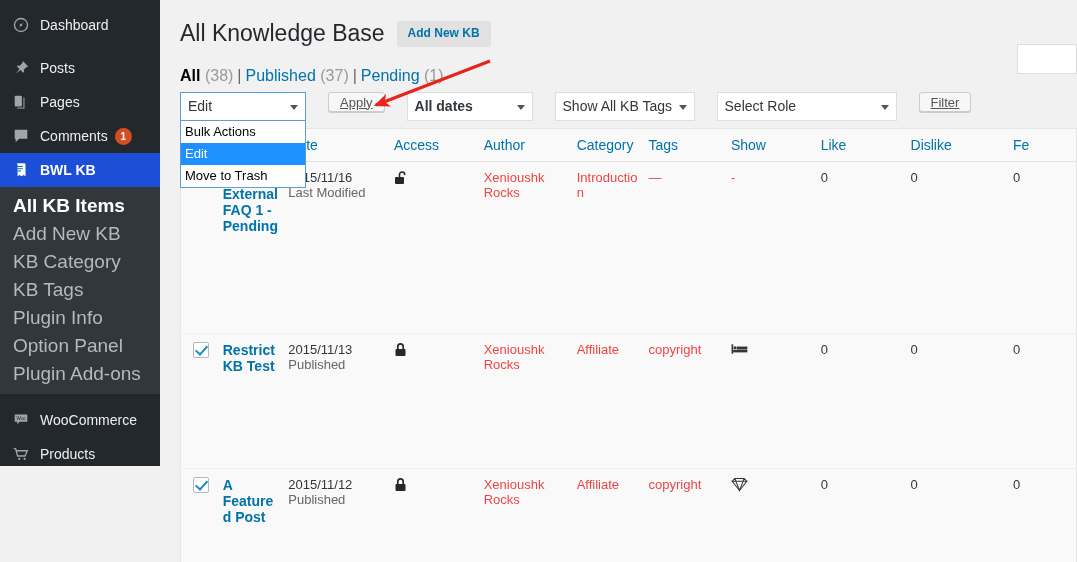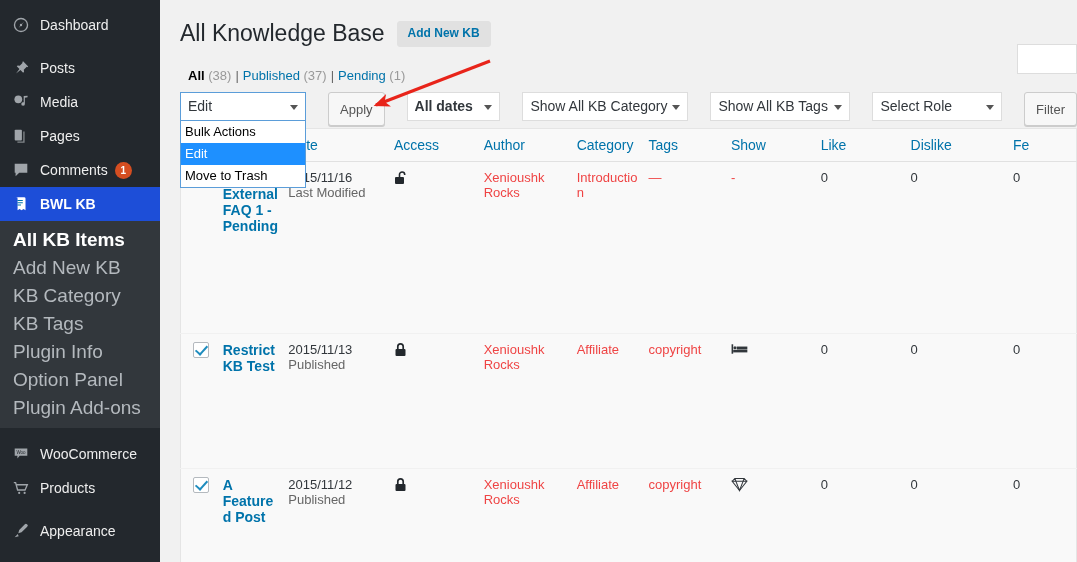--- a/index.html
+++ b/index.html
@@ -9,21 +9,21 @@
     overflow: hidden;
     background: #f1f1f1;
     font-family: "Liberation Sans", sans-serif;
     font-size: 13px;
     color: #32373c;
   }
   #app { position: relative; width: 1077px; height: 562px; display: flex; }
 
   
   #sidebar {
-    width: 160px; min-width: 160px; height: 562px;
+    width: 160px; min-width: 160px; height: 466px;
     background: #23282d; color: #eee;
     position: relative; overflow: hidden;
   }
   .menu-top { padding-top: 8px; }
   .menu-item {
     display: flex; align-items: center;
     height: 34px; padding: 0 0 0 11px;
     color: #eee; font-size: 14px; line-height: 34px;
     position: relative; white-space: nowrap;
   }
@@ -72,22 +72,22 @@
   .page-title-action {
     margin-left: 12px; margin-top: 6px;
     display: inline-block; padding: 4px 10px 5px 10px;
     background: #e1e1e1; border: 1px solid #e1e1e1; border-radius: 3px;
     font-size: 12px; font-weight: 600; color: #0073aa;
     line-height: 15px; text-decoration: none;
   }
 
   
   .subsubsub {
-    list-style: none; margin: 14px 0 4px 8px; padding: 0;
-    font-size: 13px; color: #666; line-height: 20px;
+    list-style: none; margin: 14px 0 4px 0; padding: 0;
+    font-size: 16px; color: #666; line-height: 20px;
   }
   .subsubsub li { display: inline; }
   .subsubsub a { color: #0073aa; text-decoration: none; }
   .subsubsub a.current { color: #000; font-weight: 600; }
   .subsubsub .cnt { color: #999; }
   .subsubsub .sep { color: #666; padding: 0 4px; }
 
   
   .search-box {
     position: absolute; right: 0; top: 44px;
@@ -118,26 +118,26 @@
     position: absolute; right: 7px; top: 50%; margin-top: -2px;
     width: 0; height: 0; border-left: 4px solid transparent;
     border-right: 4px solid transparent; border-top: 5px solid #555;
   }
   #sel-bulk { width: 126px; }
   #sel-dates { width: 126px; font-weight: bold; }
   #sel-kbcat { width: 166px; }
   #sel-kbtags { width: 140px; }
   #sel-role  { width: 180px; }
   .wp-button {
-    height: 34px; background: #f7f7f7;
+    height: 20px; background: #f7f7f7;
     border: 1px solid #ccc; border-radius: 3px;
     box-shadow: 0 1px 0 #ccc;
     font-size: 13px; color: #555; line-height: 27px;
     padding: 0 11px; white-space: nowrap;
-    display: inline-flex; align-items: center;
+    display: inline-flex; align-items: center; text-decoration: underline;
   }
   
   .dropdown-open {
     position: absolute; left: 0; top: 29px; width: 126px;
     background: #fff; border: 1px solid #5b9dd9; border-top: none;
     z-index: 40;
   }
   .dd-opt {
     height: 22px; line-height: 22px;
     padding: 0 4px; font-size: 13px; color: #000;
@@ -223,29 +223,20 @@
 
       <div class="menu-item sep-top">
         <span class="mi-ico">
           <svg width="18" height="18" viewBox="0 0 20 20" fill="currentColor">
             <path d="M12.3 2.5l-1 1 .6.6-3.3 3.3-2.3-.3-1 1 3 3-3.8 4.9 4.9-3.8 3 3 1-1-.3-2.3 3.3-3.3.6.6 1-1z"></path>
           </svg>
         </span>
         <span>Posts</span>
       </div>
 
-      <div class="menu-item">
-        <span class="mi-ico">
-          <svg width="18" height="18" viewBox="0 0 20 20" fill="currentColor">
-            <circle cx="7" cy="7" r="4.3"></circle>
-            <path d="M13 3.2v7.2a2 2 0 101.3 1.6V5.4l3-.7V3z"></path>
-          </svg>
-        </span>
-        <span>Media</span>
-      </div>
 
       <div class="menu-item">
         <span class="mi-ico">
           <svg width="18" height="18" viewBox="0 0 20 20" fill="currentColor">
             <rect x="3" y="3" width="8" height="12" rx="1"></rect>
             <path d="M12.5 5v11H6v1.5h8V5z" opacity="0.75"></path>
           </svg>
         </span>
         <span>Pages</span>
       </div>
@@ -346,24 +337,20 @@
           </div>
         </div>
 
         <div class="wp-button">Apply</div>
 
         <div class="wp-select" id="sel-dates">
           <span>All dates</span>
           <span class="caret"></span>
         </div>
 
-        <div class="wp-select" id="sel-kbcat">
-          <span>Show All KB Category</span>
-          <span class="caret"></span>
-        </div>
 
         <div class="wp-select" id="sel-kbtags">
           <span>Show All KB Tags</span>
           <span class="caret"></span>
         </div>
 
         <div class="wp-select" id="sel-role">
           <span>Select Role</span>
           <span class="caret"></span>
         </div>

